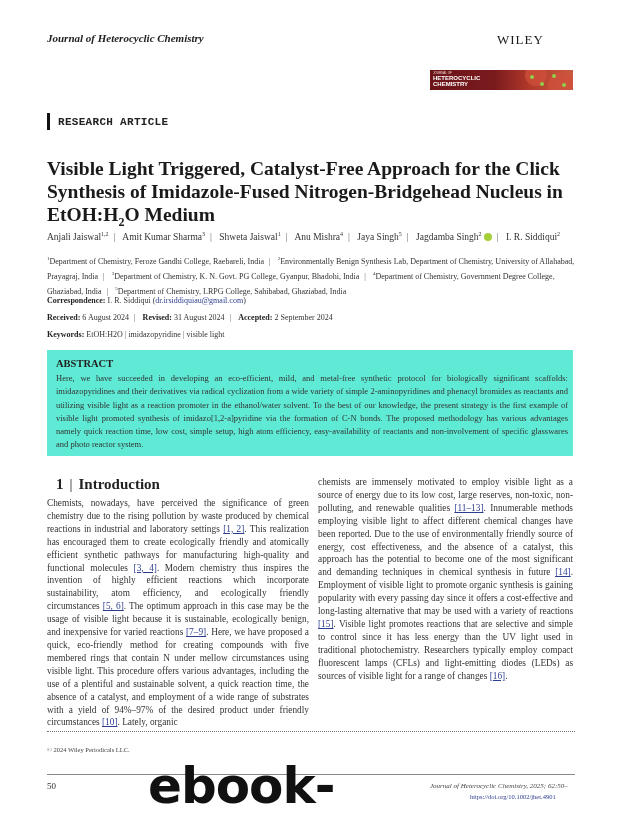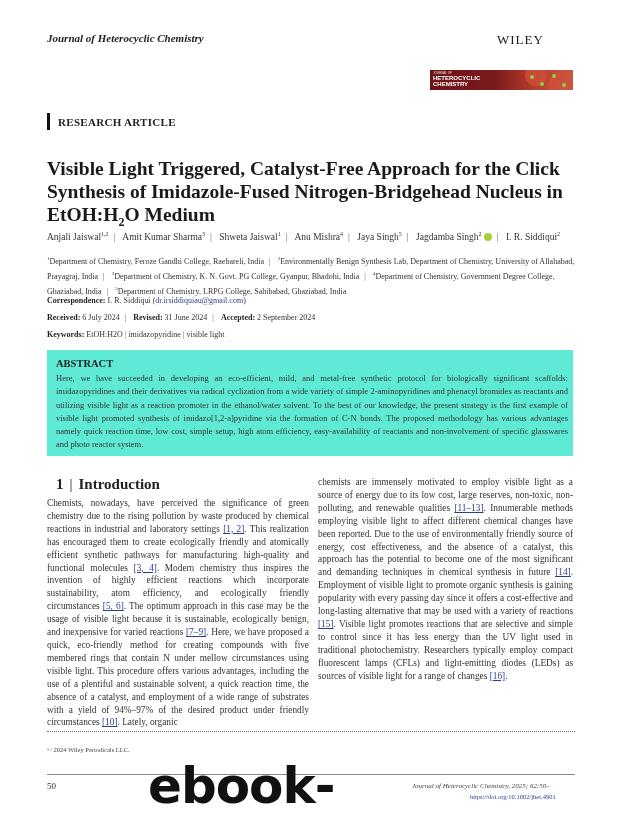--- a/index.html
+++ b/index.html
@@ -6,21 +6,21 @@
   body { width:620px; height:815px; position:relative; overflow:hidden; font-family:"Liberation Serif","DejaVu Serif",serif; color:#222; }
   .abs { position:absolute; }
   .journal { left:47px; top:32px; font-size:11px; font-style:italic; font-weight:bold; color:#222; }
   .wiley { left:497px; top:32px; font-size:13px; letter-spacing:1px; color:#1a1a1a; }
   .banner { left:430px; top:70px; width:143px; height:20px; background:linear-gradient(90deg,#6a1418 0%,#7a1a1e 45%,#b23a2a 70%,#c85a40 100%); overflow:hidden; }
   .banner .b-small { position:absolute; left:3px; top:1px; font-family:"Liberation Sans",sans-serif; font-size:3px; color:#f2d7d0; }
   .banner .b-line { position:absolute; left:3px; font-family:"Liberation Sans",sans-serif; font-size:6px; font-weight:bold; color:#fff; line-height:6px; }
   .banner .dot { position:absolute; width:4px; height:4px; border-radius:50%; background:#8fcf4a; }
   .banner .blob { position:absolute; border-radius:50%; background:#d2503a; opacity:.7; }
   .ra-bar { left:47px; top:113px; width:3px; height:17px; background:#111; }
-  .ra { left:58px; top:116px; font-size:11px; font-weight:bold; letter-spacing:.3px; }
+  .ra { left:58px; top:116px; font-size:11px; font-weight:bold; letter-spacing:.3px;font-family:Liberation Mono, monospace; }
   .title { left:47px; top:157px; width:540px; font-size:19.5px; font-weight:bold; line-height:23px; color:#1a1a1a; }
   .title sub { font-size:12px; }
   .authors { left:47px; top:231px; width:560px; font-size:9.5px; color:#333; white-space:nowrap; }
   .authors sup { font-size:6px; }
   .sep { color:#666; margin:0 5px; }
   .orcid { display:inline-block; width:8px; height:8px; border-radius:50%; background:#a6ce39; vertical-align:-1px; margin-left:2px; }
   .affil { left:47px; top:253px; width:528px; font-size:8px; line-height:12.5px; color:#333; }
   .affil sup { font-size:5px; }
   .meta { left:47px; font-size:8px; color:#333; }
   .meta b { color:#222; }
@@ -33,21 +33,21 @@
   .col { font-size:9.3px; line-height:12.9px; text-align:justify; color:#333; width:262px; }
   .col p { margin:0; }
   .col .ref { color:#2c3d8f;text-decoration:underline; }
   .col p + p { margin-top:12px; }
   .left { left:47px; top:497px; }
   .right { left:318px; top:476px; width:255px; }
   .dotline { left:47px; top:731px; width:528px; border-top:1px dotted #777; }
   .copyright { left:47px; top:746px; font-size:6.5px; color:#444; }
   .hrule { left:47px; top:774px; width:528px; border-top:1px solid #888; }
   .pagenum { left:47px; top:781px; font-size:9px; color:#333; }
-  .footer-journal { left:412px; top:782px; font-size:7px; font-style:italic; color:#444; }
+  .footer-journal { left:430px; top:782px; font-size:7px; font-style:italic; color:#444; }
   .doi { left:470px; top:793px; font-size:6.5px; color:#2c3d8f; }
   .watermark { left:148px; top:758px; font-family:"DejaVu Sans","Liberation Sans",sans-serif; font-weight:bold; font-size:50px; color:#111; letter-spacing:-1px; line-height:56px; }
 </style>
 </head>
 <body>
 
 <div class="abs journal">Journal of Heterocyclic Chemistry</div>
 <div class="abs wiley">WILEY</div>
 
 <div class="abs banner">
@@ -82,22 +82,22 @@
   <sup>2</sup><span>Environmentally Benign Synthesis Lab, Department of Chemistry, University of Allahabad, Prayagraj, India</span><span class="sep">|</span>
   <sup>3</sup><span>Department of Chemistry, K. N. Govt. PG College, Gyanpur, Bhadohi, India</span><span class="sep">|</span>
   <sup>4</sup><span>Department of Chemistry, Government Degree College, Ghaziabad, India</span><span class="sep">|</span>
   <sup>5</sup><span>Department of Chemistry, LRPG College, Sahibabad, Ghaziabad, India</span>
 </div>
 
 <div class="abs meta" style="top:296px;">
   <b>Correspondence:</b> <span>I. R. Siddiqui</span> (<span class="link">dr.irsiddiquiau@gmail.com</span>)
 </div>
 <div class="abs meta" style="top:313px;">
-  <b>Received:</b> <span>6 July 2024</span><span class="sep">|</span>
-  <b>Revised:</b> <span>31 June 2024</span><span class="sep">|</span>
+  <b>Received:</b> <span>6 August 2024</span><span class="sep">|</span>
+  <b>Revised:</b> <span>31 August 2024</span><span class="sep">|</span>
   <b>Accepted:</b> <span>2 September 2024</span>
 </div>
 <div class="abs meta" style="top:330px;">
   <b>Keywords:</b> <span>EtOH:H2O</span><span class="sep" style="margin:0 2px;">|</span><span>imidazopyridine</span><span class="sep" style="margin:0 2px;">|</span><span>visible light</span>
 </div>
 
 <div class="abs abstract">
   <div class="ah">ABSTRACT</div>
   <div class="at">Here, we have succeeded in developing an eco-efficient, mild, and metal-free synthetic protocol for biologically significant scaffolds: imidazopyridines and their derivatives via radical cyclization from a wide variety of simple 2-aminopyridines and phenacyl bromides as reactants and utilizing visible light as a reaction promoter in the ethanol/water solvent. To the best of our knowledge, the present strategy is the first example of visible light promoted synthesis of imidazo[1,2-a]pyridine via the formation of C-N bonds. The proposed methodology has various advantages namely quick reaction time, low cost, simple setup, high atom efficiency, easy-availability of reactants and non-involvement of specific glasswares and photo reactor system.</div>
 </div>

